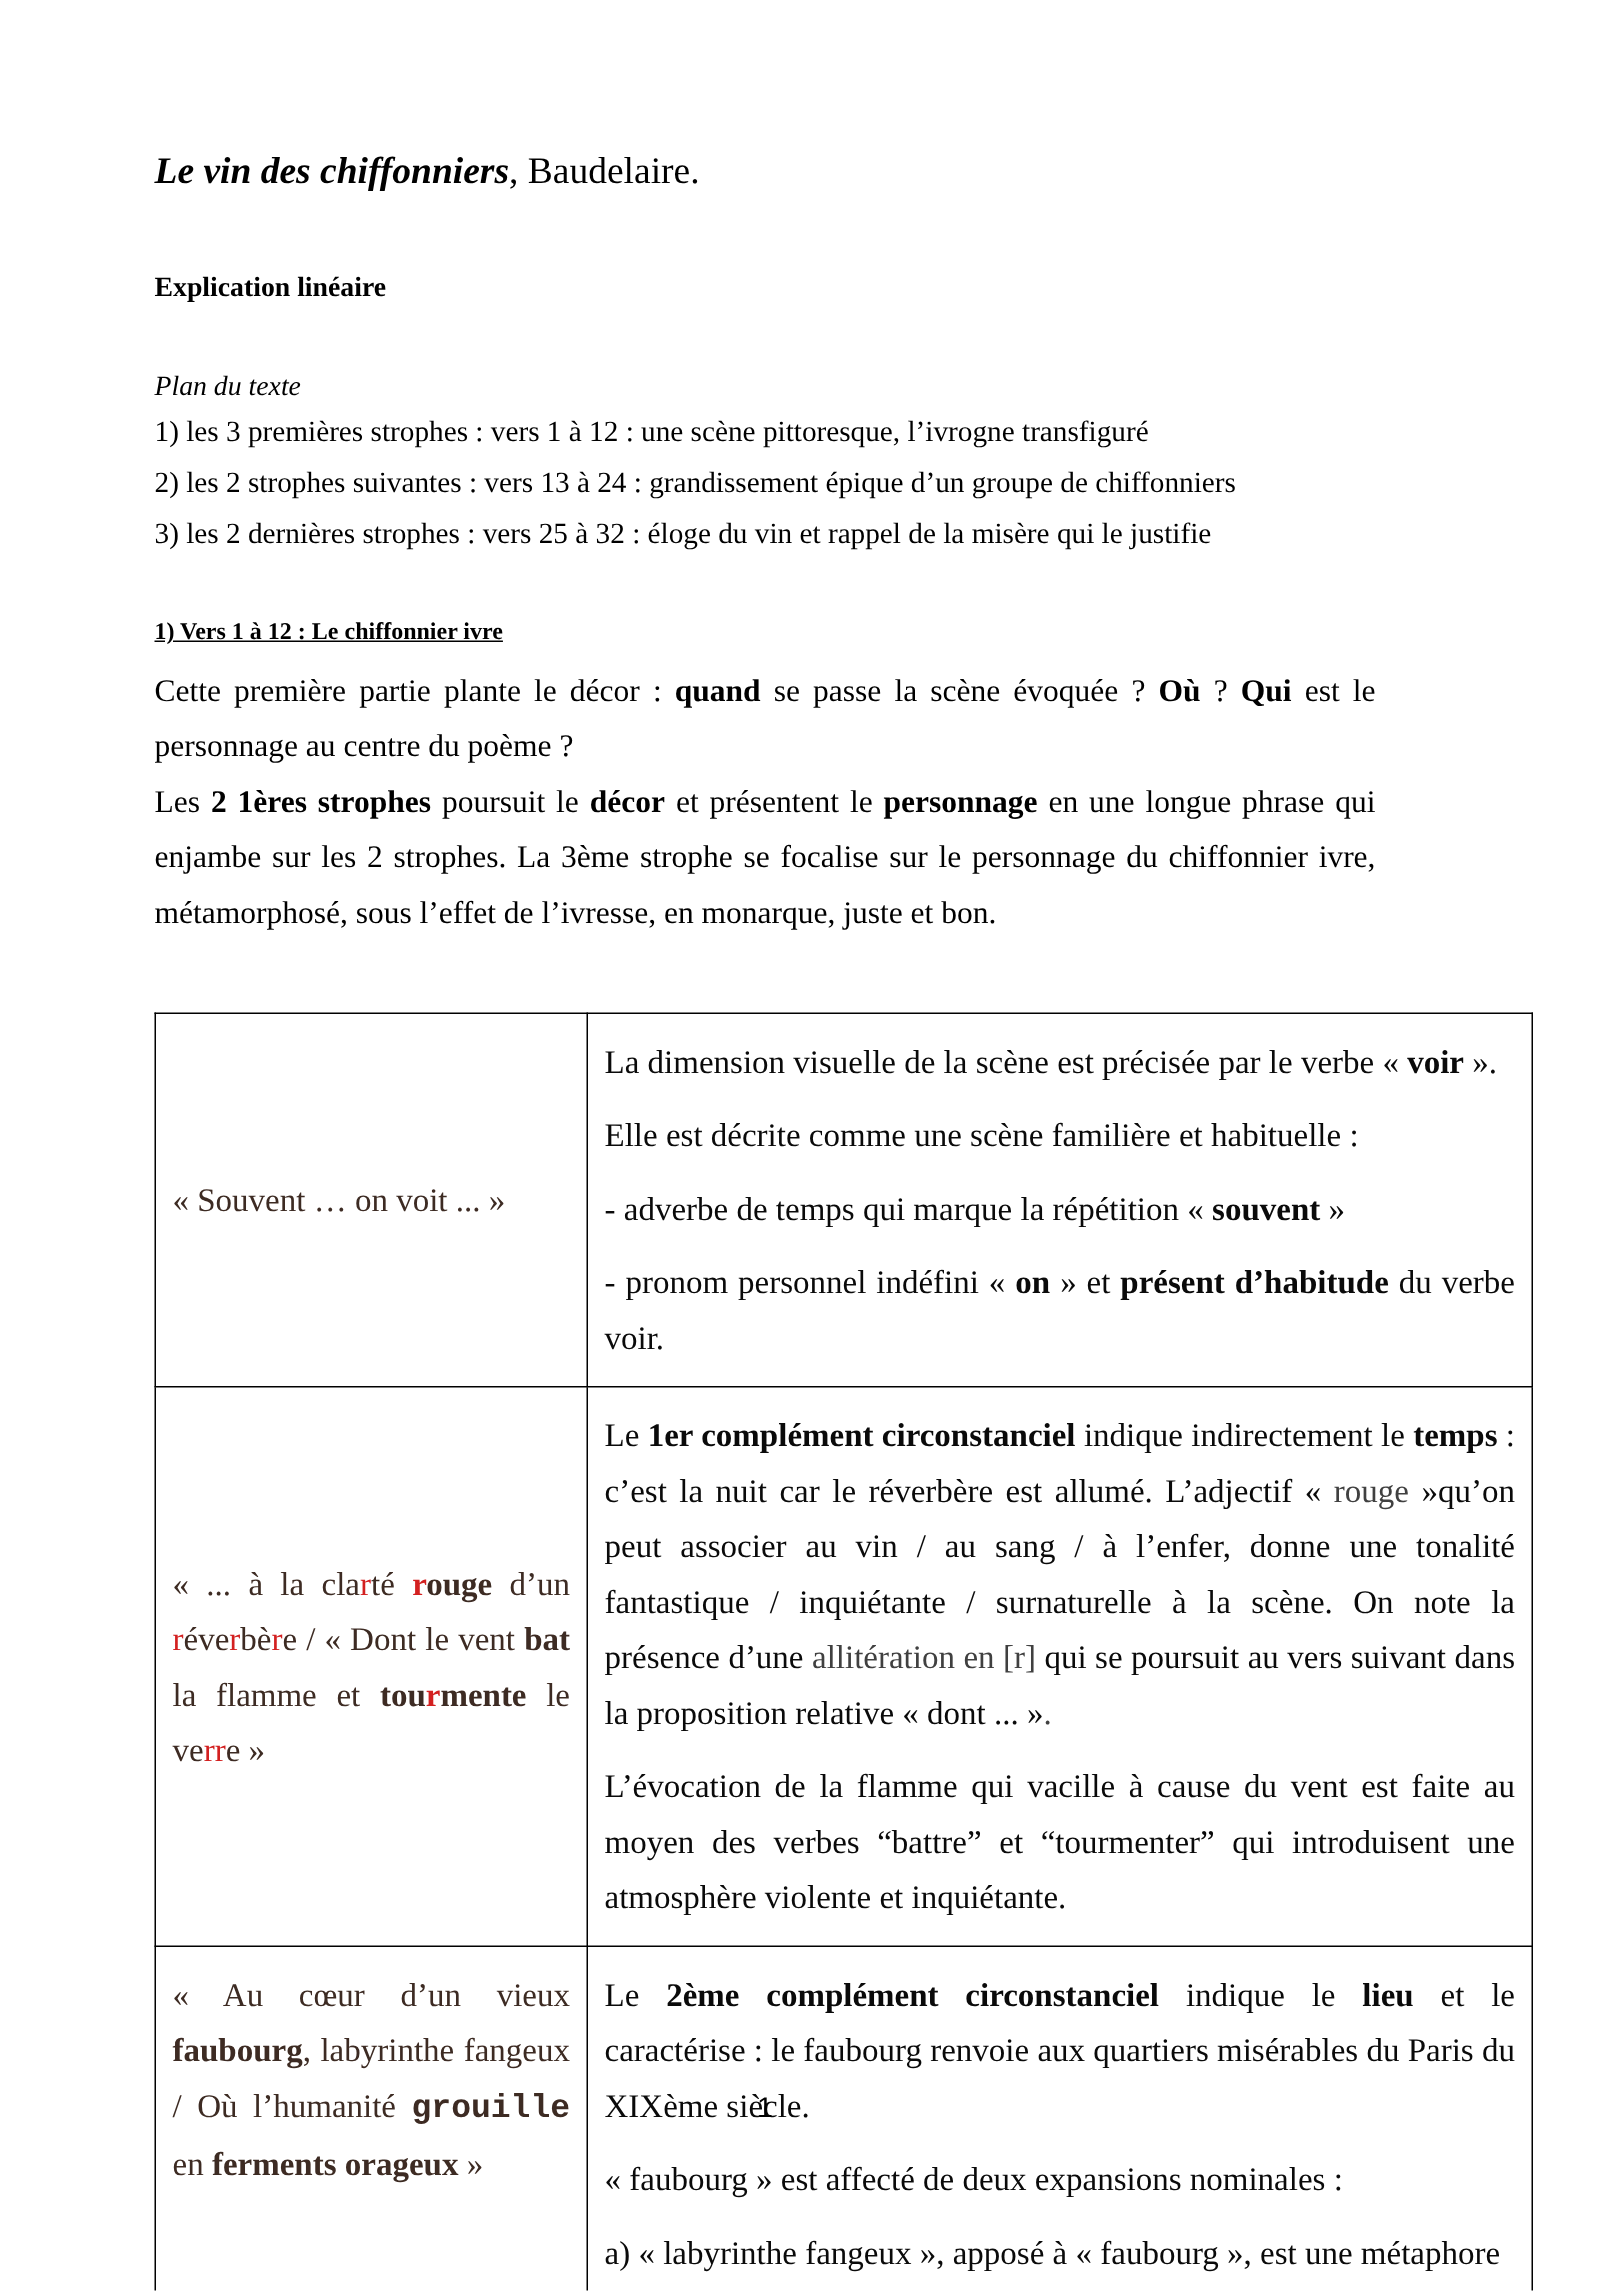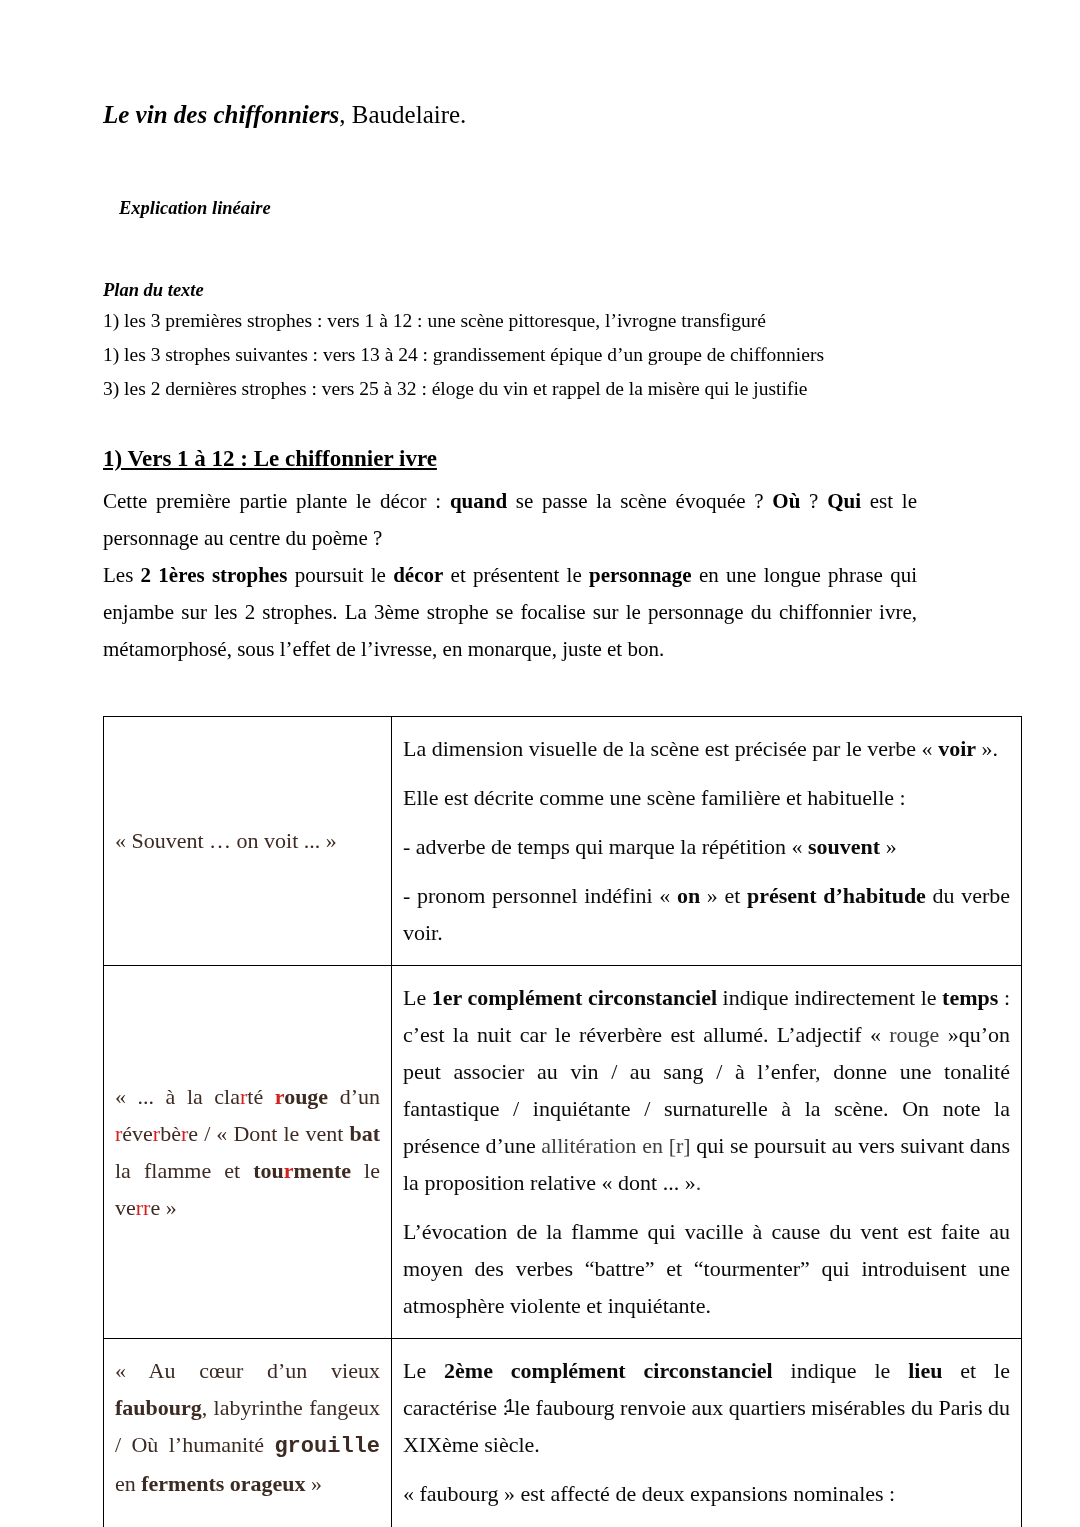--- a/index.html
+++ b/index.html
@@ -31,41 +31,40 @@
     font-weight: normal;
     line-height: 1.25;
   }
   .doc-title .t-ital {
     font-style: italic;
     font-weight: bold;
   }
   .sub-head {
     font-size: 18.5px;
     font-weight: bold;
-    font-style: italic;
-    margin: 16px;
+    margin: 0;
     padding-top: 50px;
     line-height: 1.3;
   }
   .plan-head {
     font-size: 18.5px;
-    font-weight: bold;
+    font-weight: normal;
     font-style: italic;
     margin: 0;
     padding-top: 42px;
     line-height: 1.3;
   }
   .plan-line {
     font-size: 19.5px;
     line-height: 30px;
     margin: 0;
     padding-top: 4px;
   }
   .section-head {
-    font-size: 23px;
+    font-size: 16px;
     font-weight: bold;
     text-decoration: underline;
     margin: 0;
     padding-top: 40px;
     line-height: 1.3;
   }
   .para {
     font-size: 21px;
     line-height: 37px;
     margin: 0;
@@ -120,21 +119,21 @@
 <body>
 
 <div class="page">
 
   <h1 class="doc-title"><span class="t-ital">Le vin des chiffonniers</span><span>, Baudelaire.</span></h1>
 
   <p class="sub-head">Explication linéaire</p>
 
   <p class="plan-head">Plan du texte</p>
   <p class="plan-line">1) les 3 premières strophes : vers 1 à 12 : une scène pittoresque, l’ivrogne transfiguré</p>
-  <p class="plan-line">1) les 3 strophes suivantes : vers 13 à 24 : grandissement épique d’un groupe de chiffonniers</p>
+  <p class="plan-line">2) les 2 strophes suivantes : vers 13 à 24 : grandissement épique d’un groupe de chiffonniers</p>
   <p class="plan-line">3) les 2 dernières strophes : vers 25 à 32 : éloge du vin et rappel de la misère qui le justifie</p>
 
   <p class="section-head">1) Vers 1 à 12 : Le chiffonnier ivre</p>
 
   <p class="para"><span>Cette première partie plante le décor : </span><b>quand</b><span> se passe la scène évoquée ? </span><b>Où</b><span> ? </span><b>Qui</b><span> est le personnage au centre du poème ?</span></p>
 
   <p class="para tight"><span>Les </span><b>2 1ères strophes</b><span> poursuit le </span><b>décor</b><span> et présentent le </span><b>personnage</b><span> en une longue phrase qui enjambe sur les 2 strophes. La 3ème strophe se focalise sur le personnage du chiffonnier ivre, métamorphosé, sous l’effet de l’ivresse, en monarque, juste et bon.</span></p>
 
   <table class="analysis">
     <tbody>

